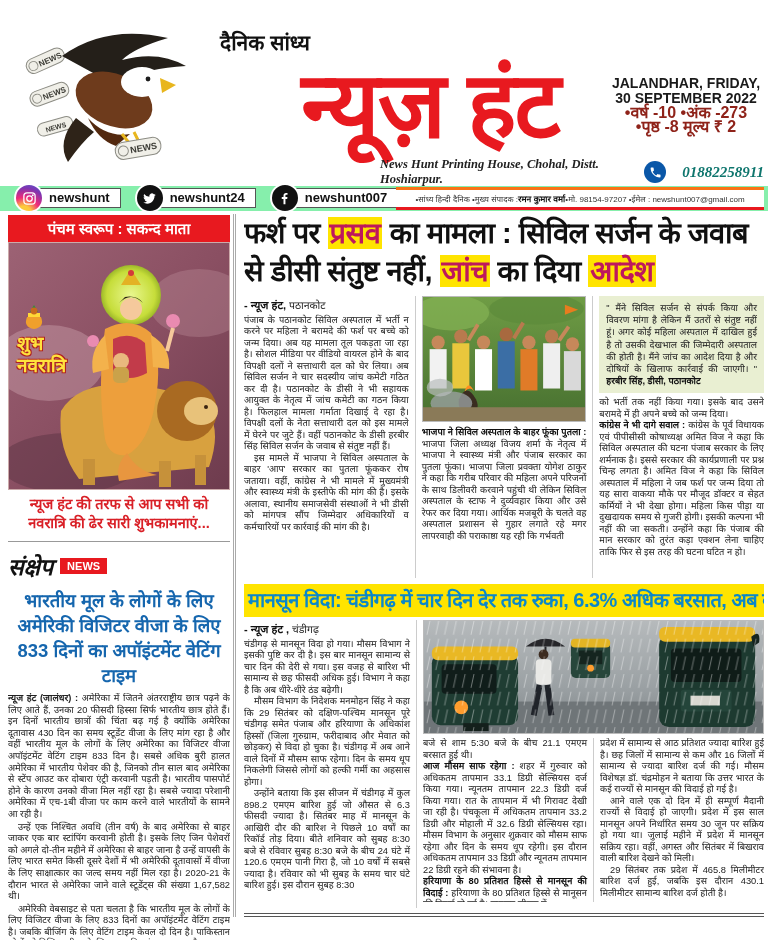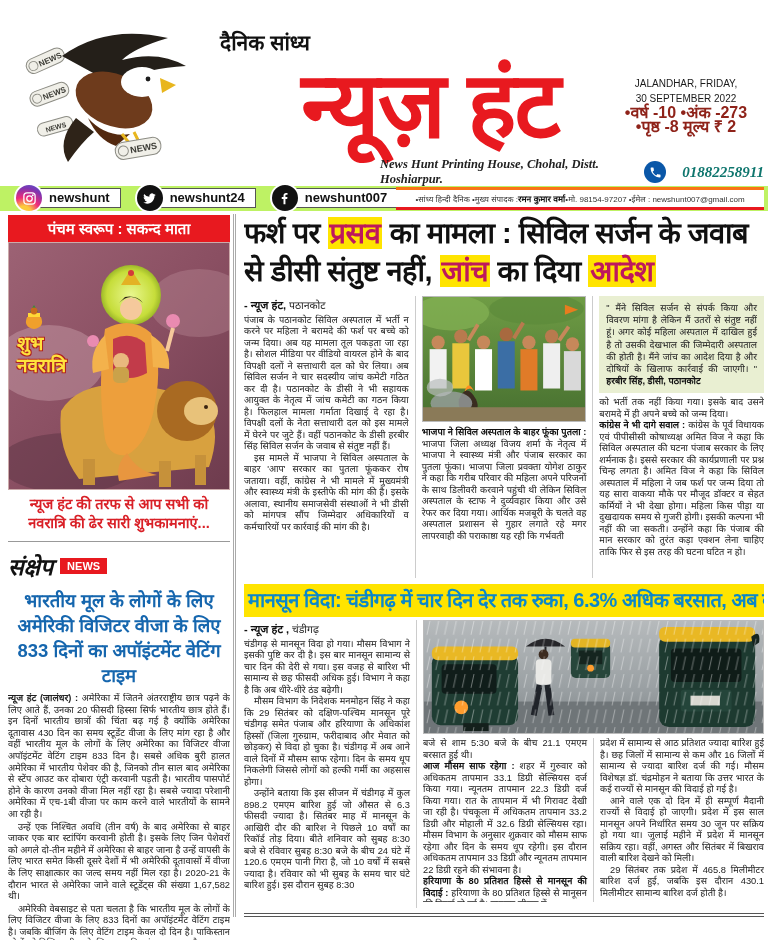--- a/index.html
+++ b/index.html
@@ -11,28 +11,28 @@
   }
   
   .logo { position:absolute; left:10px; top:22px; width:215px; height:162px; }
   .tagline { position:absolute; left:220px; top:28px; font-size:21px; font-weight:800; color:#111; }
   .title {
     position:absolute; left:212px; top:46px; width:436px; height:126px;
     font-size:92px; line-height:118px; font-weight:800; color:#e8191f;
     text-align:center; letter-spacing:-2px; overflow:hidden;
   }
   .pubinfo { position:absolute; right:6px; top:76px; width:152px; text-align:center; }
-  .pubinfo .d1 { font-size:10px; font-weight:400; color:#1a1a1a; line-height:15px; }
+  .pubinfo .d1 { font-size:14px; font-weight:700; color:#1a1a1a; line-height:15px; }
   .pubinfo .d2 { font-size:16px; font-weight:700; color:#8f231a; line-height:14px; }
   .printer-row { position:absolute; left:380px; top:157px; right:4px; display:flex; align-items:center; justify-content:flex-end; gap:16px; }
   .printer { font-family:"Liberation Serif", serif; font-style:italic; font-weight:700; font-size:12.5px; color:#222; }
   .phone-badge { width:22px; height:22px; border-radius:50%; background:#0a57a8; display:flex; align-items:center; justify-content:center; flex:0 0 22px; }
   .phone-num { font-family:"Liberation Serif", serif; font-style:italic; font-weight:700; font-size:15px; color:#0f766e; }
   
-  .socialbar { position:absolute; left:0; top:186px; width:768px; height:25px; background:#bef264; }
+  .socialbar { position:absolute; left:0; top:186px; width:768px; height:25px; background:#86efac; }
   .soc-left { position:absolute; left:14px; top:-3px; display:flex; align-items:center; }
   .soc-item { display:flex; align-items:center; margin-right:14px; }
   .soc-icon { width:30px; height:30px; border-radius:50%; z-index:2; display:flex; align-items:center; justify-content:center; border:2px solid #fff; }
   .soc-icon.ig { background:radial-gradient(circle at 30% 110%, #fdcb3c 0 22%, #ee2a7b 48%, #8134af 75%, #515bd4 100%); }
   .soc-icon.tw, .soc-icon.fb { background:#111; }
   .soc-label { background:#fff; border:1px solid #555; margin-left:-10px; padding:1px 10px 1px 14px; font-size:13px; font-weight:800; color:#111; line-height:16px; }
   .soc-right { position:absolute; right:4px; top:1px; width:368px; height:23px; background:#fff; border-top:3px solid #f97316; border-bottom:3px solid #e8191f; display:flex; align-items:center; justify-content:center; font-size:8px; color:#333; white-space:nowrap; overflow:hidden; }
   .soc-right b { font-size:8.5px; color:#111; }
   
   .sidebar { position:absolute; left:8px; top:215px; width:222px; }

